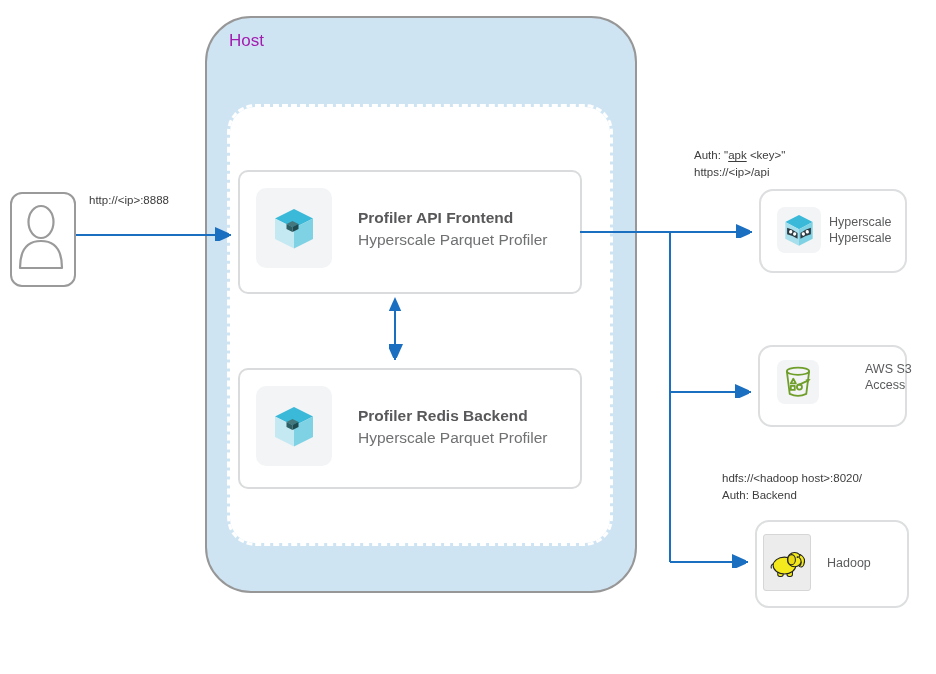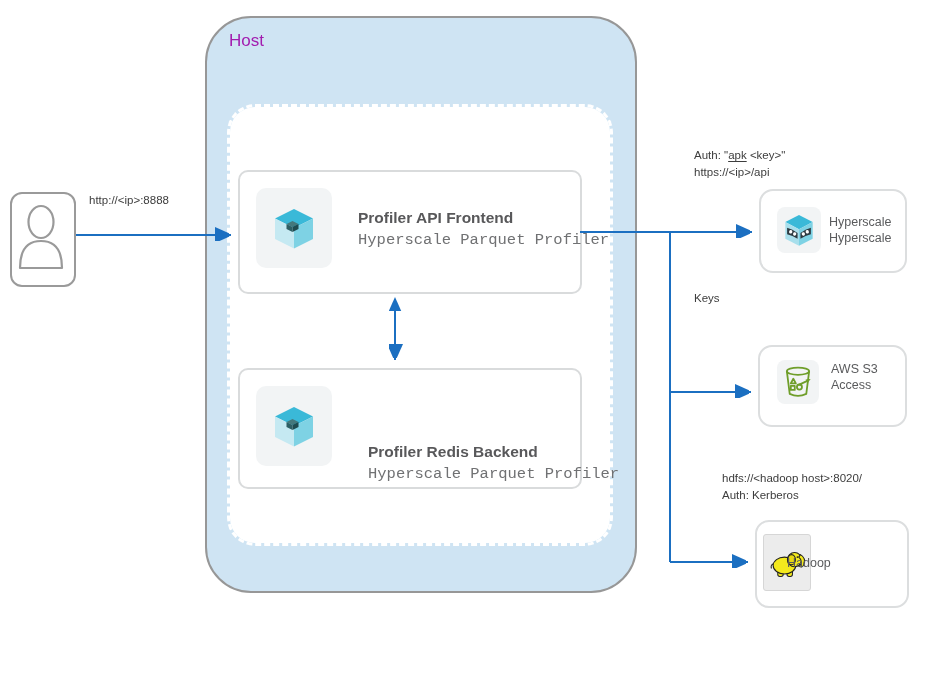--- a/index.html
+++ b/index.html
@@ -21,39 +21,39 @@
 
   
   .node{background:#fff;border:2px solid #d9dbdc;border-radius:10px;}
   .fe-box{left:238px;top:170px;width:340px;height:120px;}
   .be-box{left:238px;top:368px;width:340px;height:117px;}
   .tile{background:#f2f4f5;border-radius:10px;display:flex;
     align-items:center;justify-content:center;}
   .fe-tile{left:256px;top:188px;width:76px;height:80px;}
   .be-tile{left:256px;top:386px;width:76px;height:80px;}
   .node-title{font-size:15.5px;font-weight:bold;color:#58585a;white-space:nowrap;}
-  .node-sub{font-size:15.5px;color:#707173;white-space:nowrap;font-family:Liberation Mono, monospace;}
+  .node-sub{font-size:15.5px;color:#707173;white-space:nowrap;}
   .fe-text{left:358px;top:207px;line-height:22px;}
-  .be-text{left:368px;top:405px;line-height:22px;margin-top:36px;}
+  .be-text{left:358px;top:405px;line-height:22px;}
 
   
   .rnode{background:#fff;border:2px solid #dcdedf;border-radius:14px;}
   .comp-box{left:759px;top:189px;width:144px;height:80px;}
   .s3-box{left:758px;top:345px;width:145px;height:78px;}
   .hd-box{left:755px;top:520px;width:150px;height:84px;}
   .rtile{background:#f2f4f5;border-radius:8px;display:flex;
     align-items:center;justify-content:center;}
   .comp-tile{left:777px;top:207px;width:44px;height:46px;}
   .s3-tile{left:777px;top:360px;width:42px;height:44px;}
   .hd-tile{left:763px;top:534px;width:46px;height:55px;background:#ececec;
     border:1px solid #d6d6d6;border-radius:3px;}
   .rtext{font-size:12.5px;color:#5a5b5d;line-height:16px;}
   .comp-text{left:829px;top:214px;}
-  .s3-text{left:831px;top:361px;}
-  .hd-text{left:787px;top:555px;}
+  .s3-text{left:865px;top:361px;}
+  .hd-text{left:827px;top:555px;}
 
   
   .ann{font-size:11.5px;color:#3d3d3d;line-height:17px;}
   .comp-ann{left:694px;top:147px;}
   .s3-ann{left:694px;top:290px;width:200px;}
   .hd-ann{left:694px;top:470px;margin-left:28px;}
   .squiggle{text-decoration-line:underline;text-decoration-style:wavy;
     text-decoration-color:#e5342c;text-decoration-thickness:1px;
     text-underline-offset:2px;text-decoration:underline;}
 
@@ -105,26 +105,25 @@
   <div class="node-title">Profiler Redis Backend</div>
   <div class="node-sub">Hyperscale Parquet Profiler</div>
 </div>
 
 <div class="abs ann comp-ann">
   <div><span>Auth: "</span><span class="squiggle">apk</span><span> &lt;key&gt;"</span></div>
   <div>https://&lt;ip&gt;/api</div>
 </div>
 
 <div class="abs ann s3-ann">
-  <div>Keys</div>
 </div>
 
 <div class="abs ann hd-ann">
   <div>hdfs://&lt;hadoop host&gt;:8020/</div>
-  <div>Auth: Kerberos</div>
+  <div>Auth: Backend</div>
 </div>
 
 <div class="abs rnode comp-box"></div>
 <div class="abs rtile comp-tile">
   <svg width="36" height="38" viewBox="0 0 100 100">
     <polygon points="50,8 88,28 50,48 12,28" fill="#3ab9d8"></polygon>
     <polygon points="12,28 50,48 50,94 12,74" fill="#a8dfec"></polygon>
     <polygon points="88,28 50,48 50,94 88,74" fill="#7ed2e4"></polygon>
     <path d="M17 44 Q32 48 46 58 L46 74 Q32 66 17 62 Z" fill="#2e3b42"></path>
     <ellipse cx="27" cy="55" rx="4.5" ry="5" fill="#fff" transform="rotate(14 27 55)"></ellipse>

